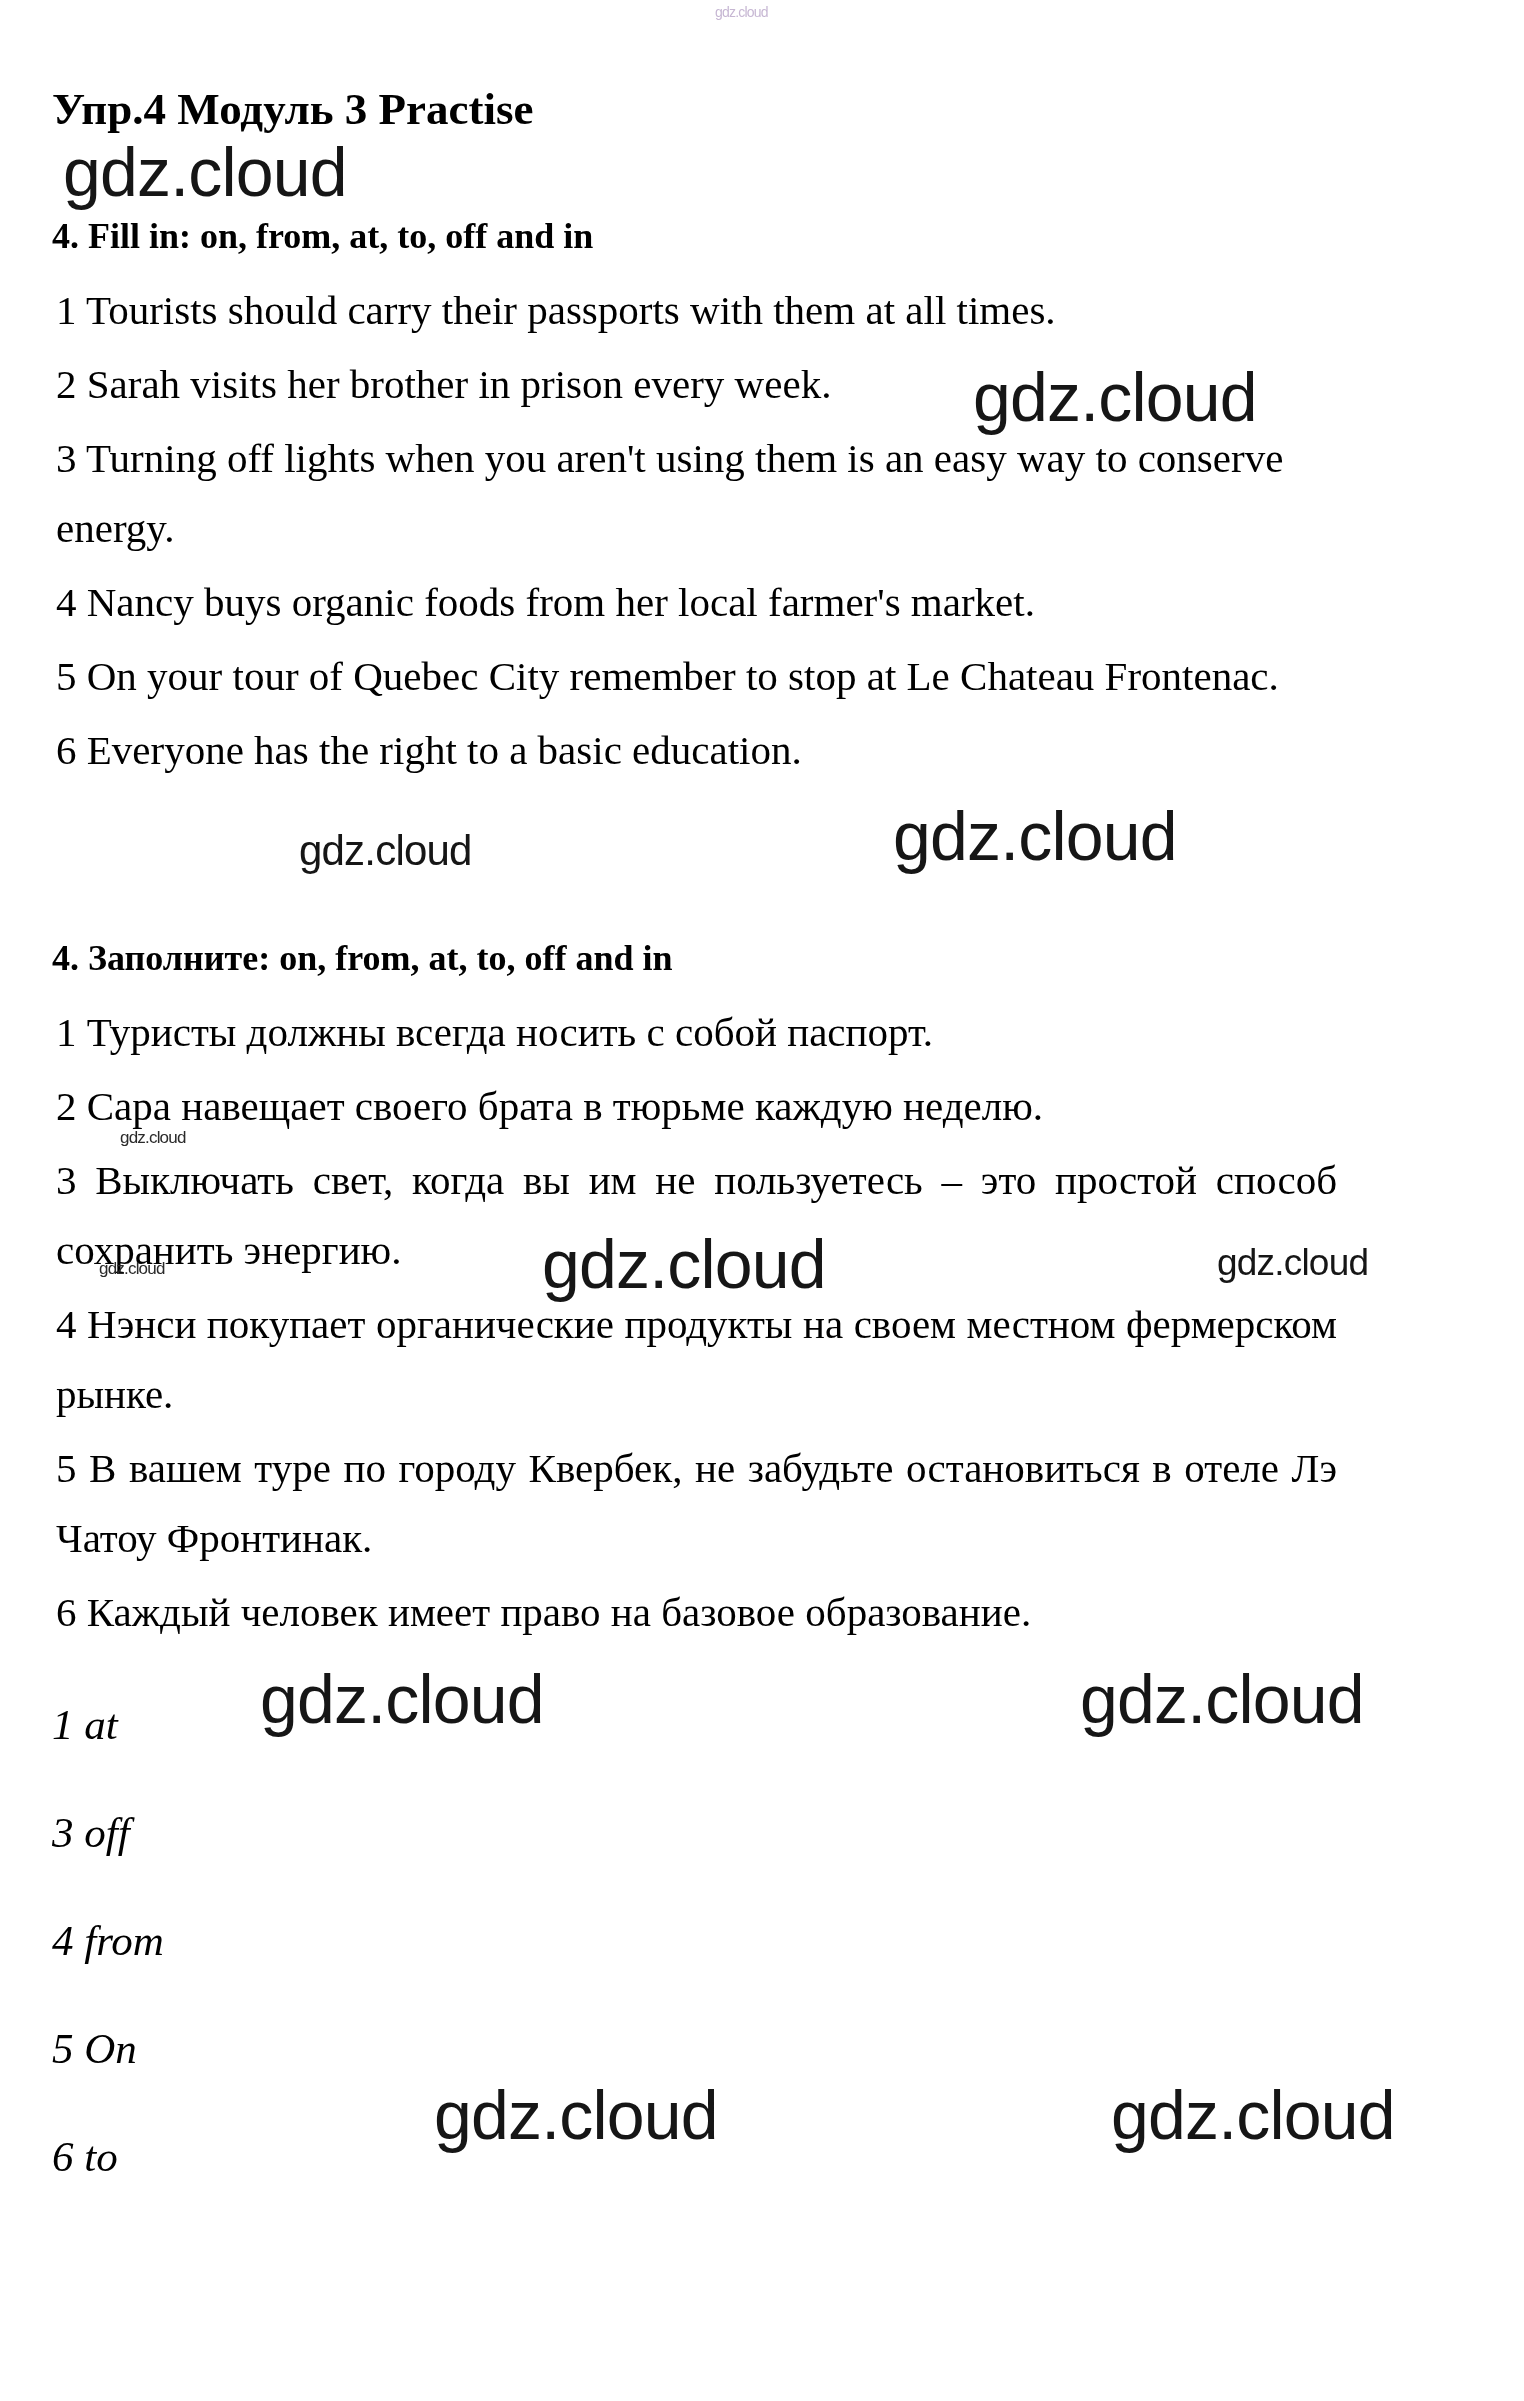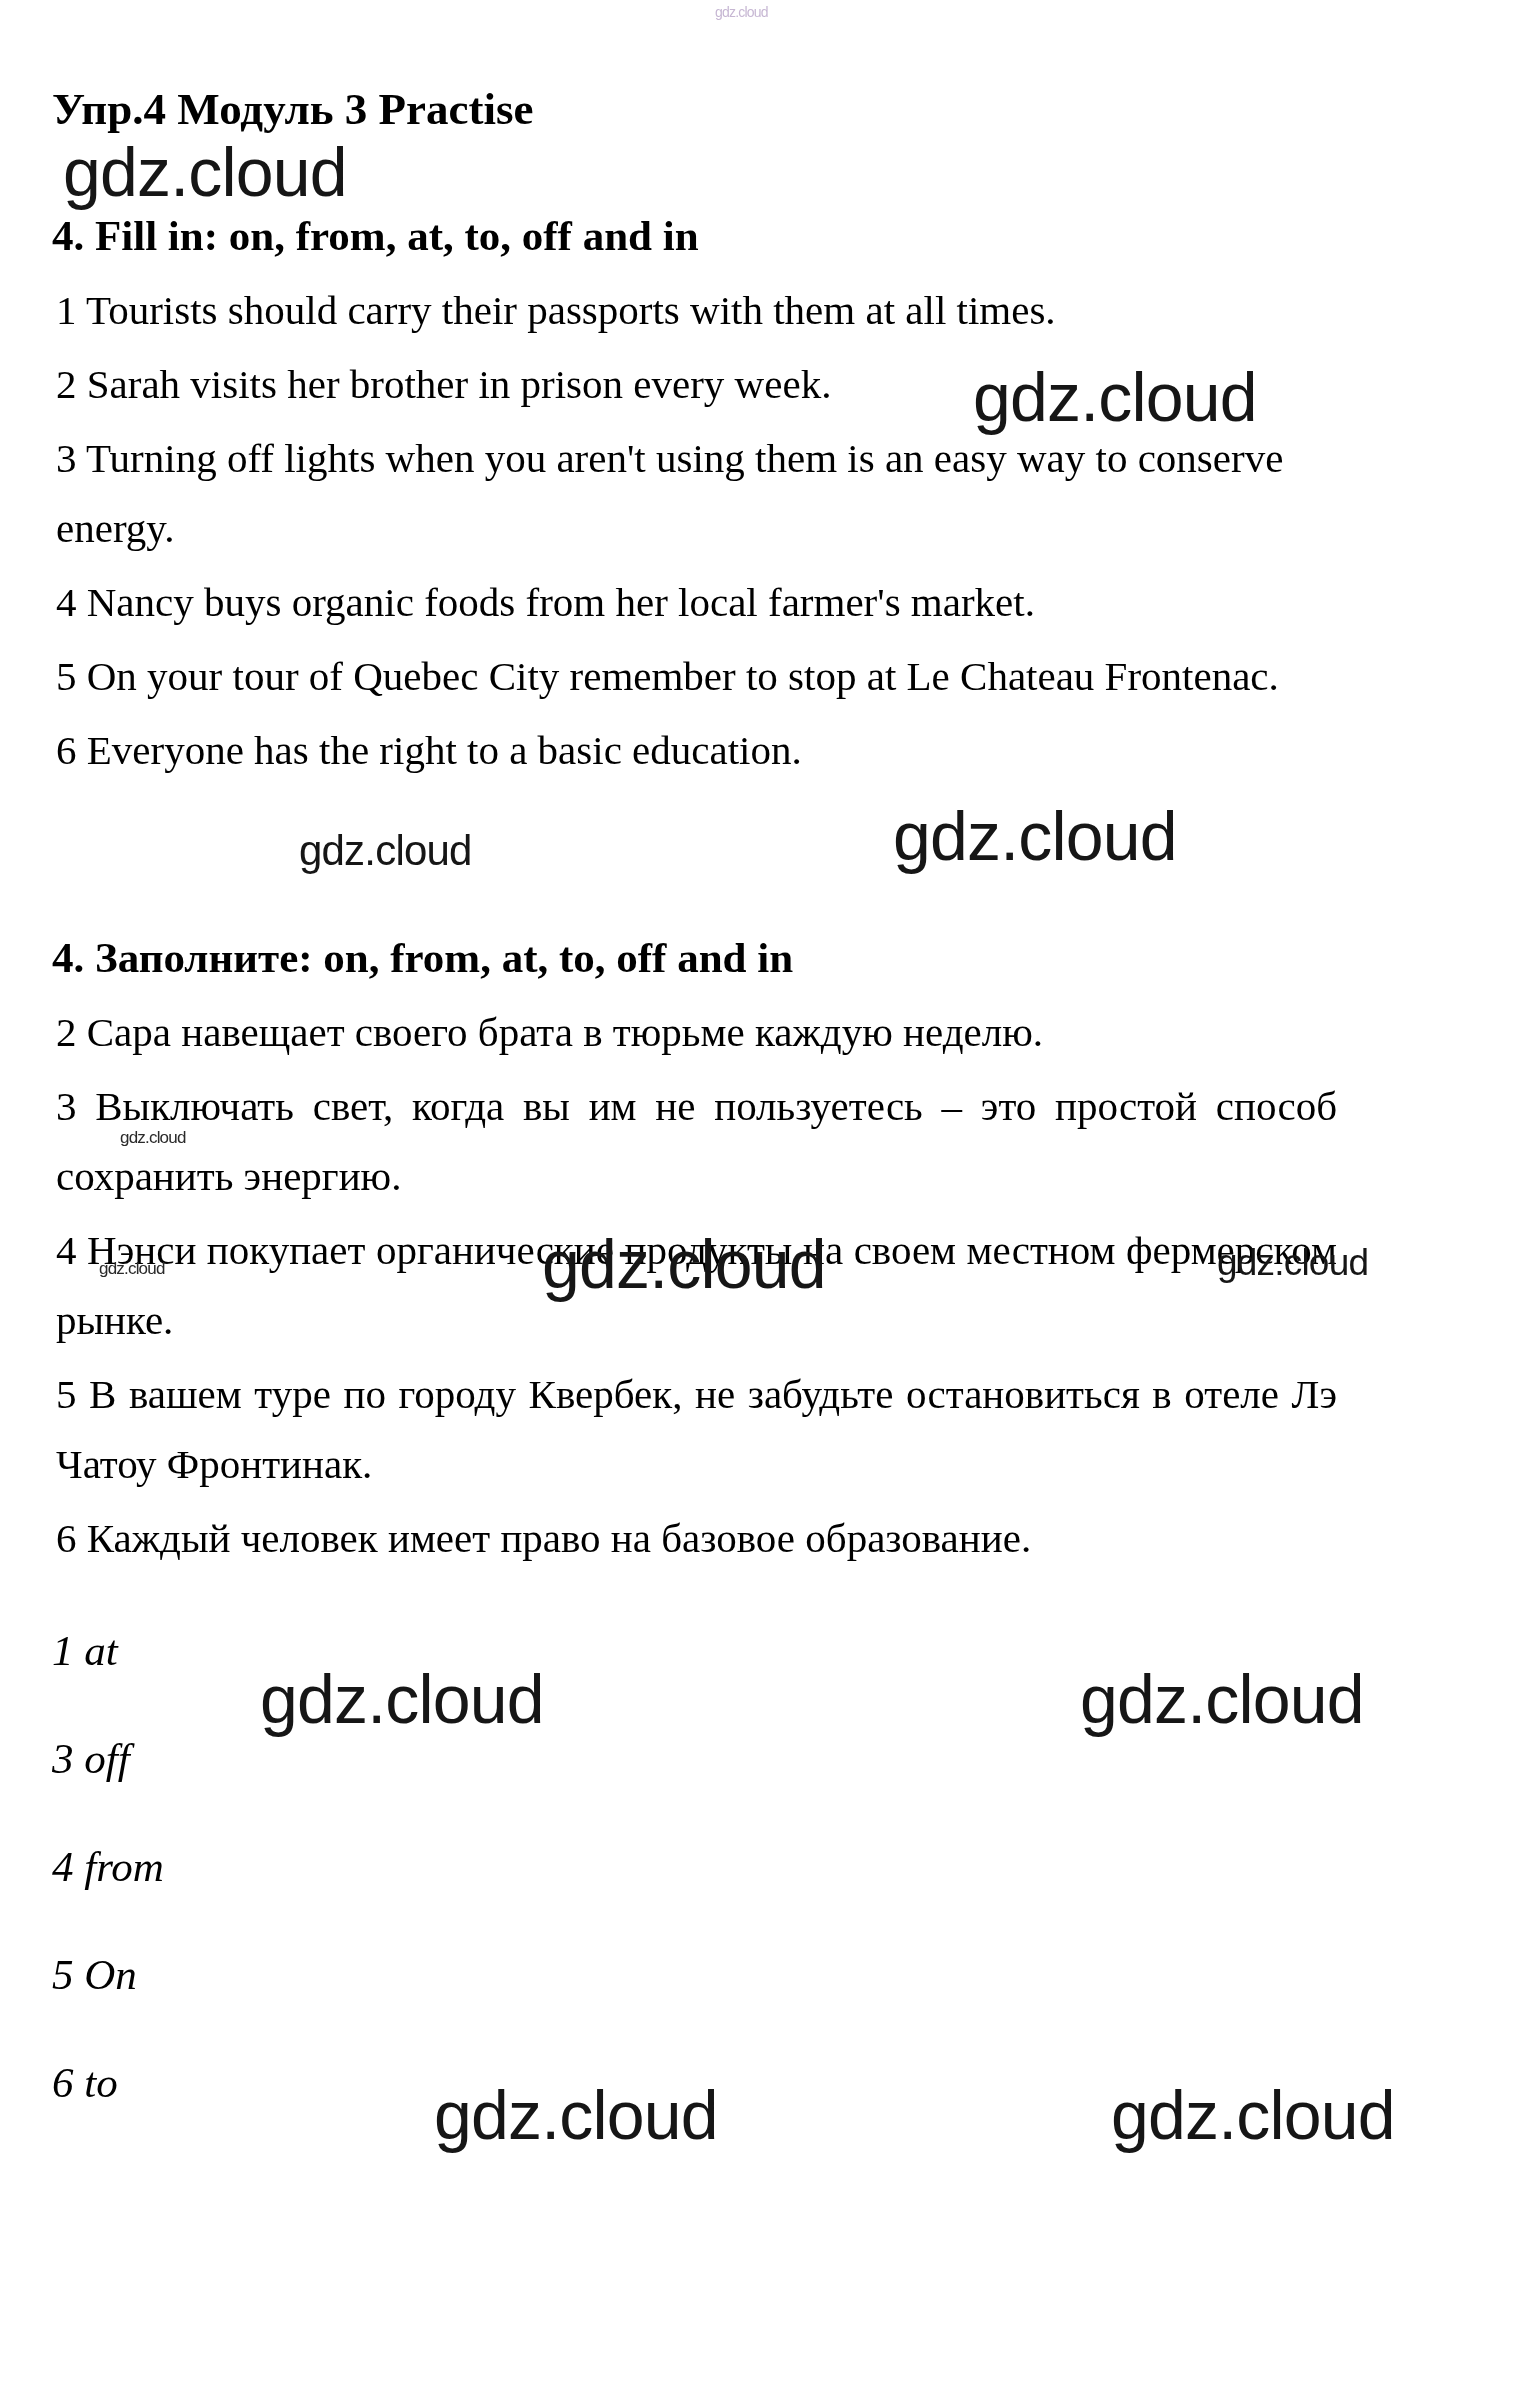--- a/index.html
+++ b/index.html
@@ -15,21 +15,21 @@
   .content { padding: 81px 91px 0 52px; }
   .doc-title {
     text-align: left;
     font-weight: bold;
     font-size: 45px;
     line-height: 57px;
     margin: 0 0 63px 0;
   }
   .section-heading {
     font-weight: bold;
-    font-size: 43px;
+    font-size: 36px;
     line-height: 70px;
     margin: 0;
   }
   p.item {
     font-size: 41px;
     line-height: 70px;
     margin: 4px;
   }
   .ru-section { margin-top: 138px; }
   .ru-section p.item { text-align: justify; }
@@ -82,20 +82,21 @@
       <p class="item">1 Tourists should carry their passports with them at all times.</p>
       <p class="item">2 Sarah visits her brother in prison every week.</p>
       <p class="item">3 Turning off lights when you aren't using them is an easy way to conserve energy.</p>
       <p class="item">4 Nancy buys organic foods from her local farmer's market.</p>
       <p class="item">5 On your tour of Quebec City remember to stop at Le Chateau Frontenac.</p>
       <p class="item">6 Everyone has the right to a basic education.</p>
     </div>
 
     <div class="ru-section">
       <p class="section-heading">4. Заполните: on, from, at, to, off and in</p>
+      <p class="item">1 Туристы должны всегда носить с собой паспорт.</p>
       <p class="item">2 Сара навещает своего брата в тюрьме каждую неделю.</p>
       <p class="item">3 Выключать свет, когда вы им не пользуетесь – это простой способ сохранить энергию.</p>
       <p class="item">4 Нэнси покупает органические продукты на своем местном фермерском рынке.</p>
       <p class="item">5 В вашем туре по городу Квербек, не забудьте остановиться в отеле Лэ Чатоу Фронтинак.</p>
       <p class="item">6 Каждый человек имеет право на базовое образование.</p>
     </div>
 
     <div class="answers">
       <p class="answer">1 at</p>
       <p class="answer">3 off</p>

